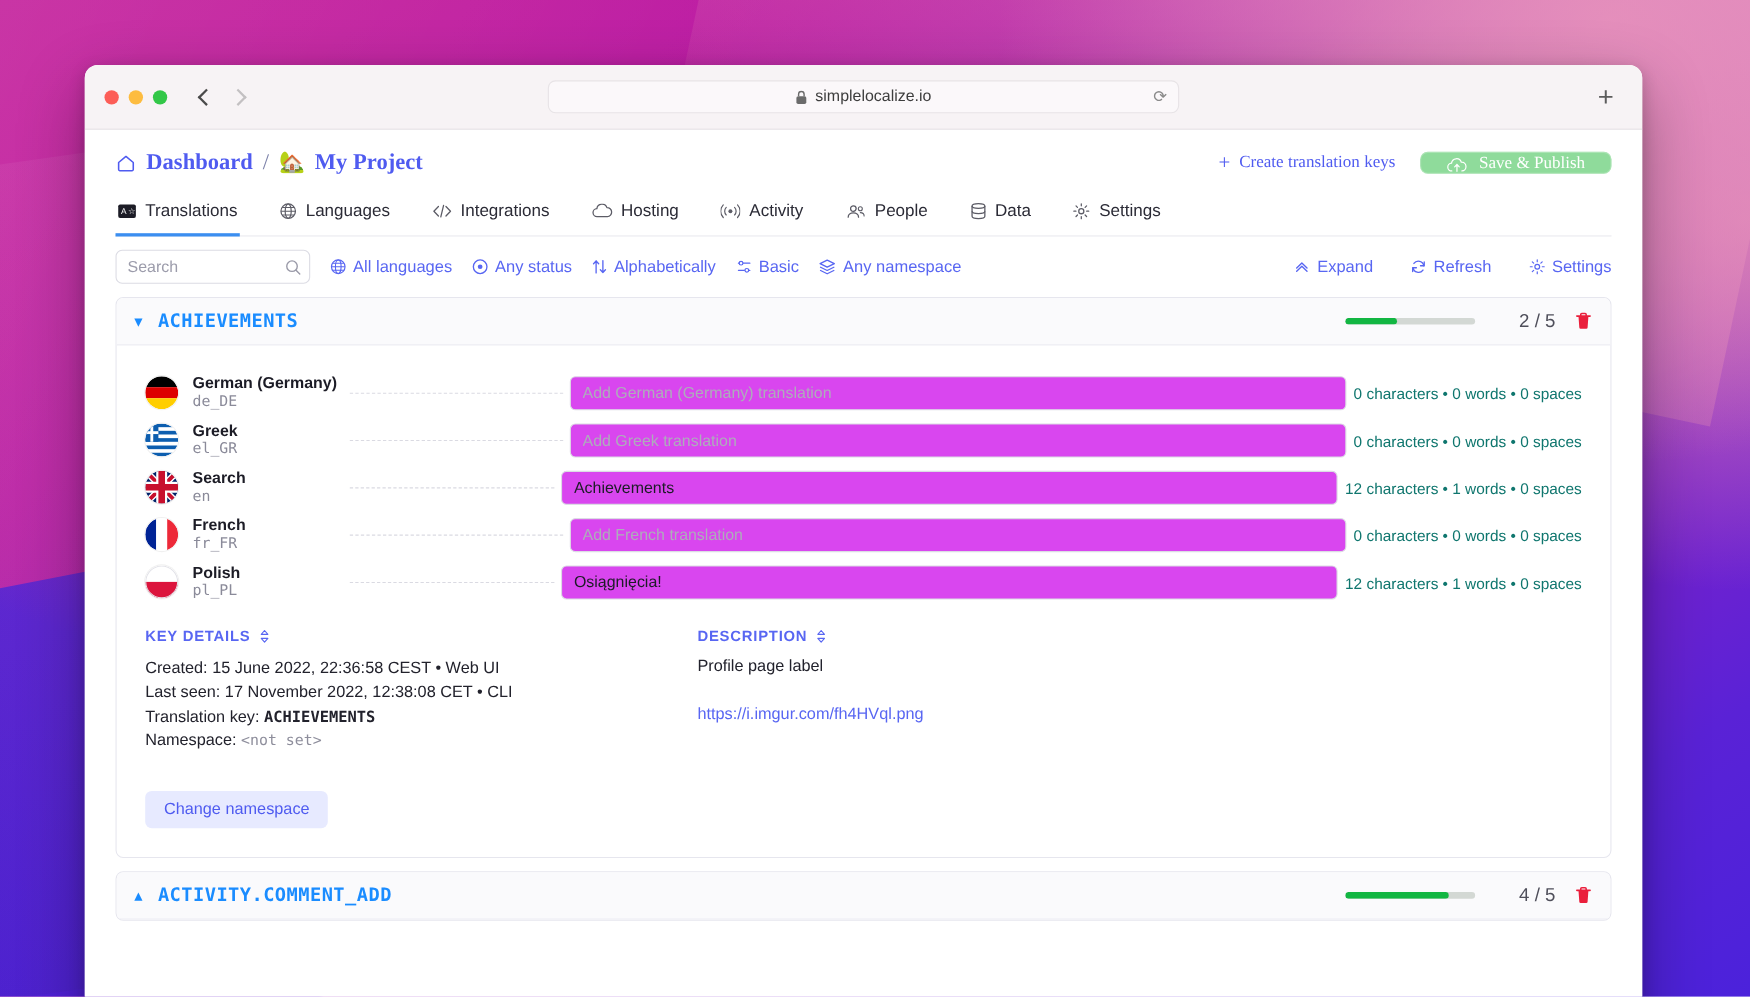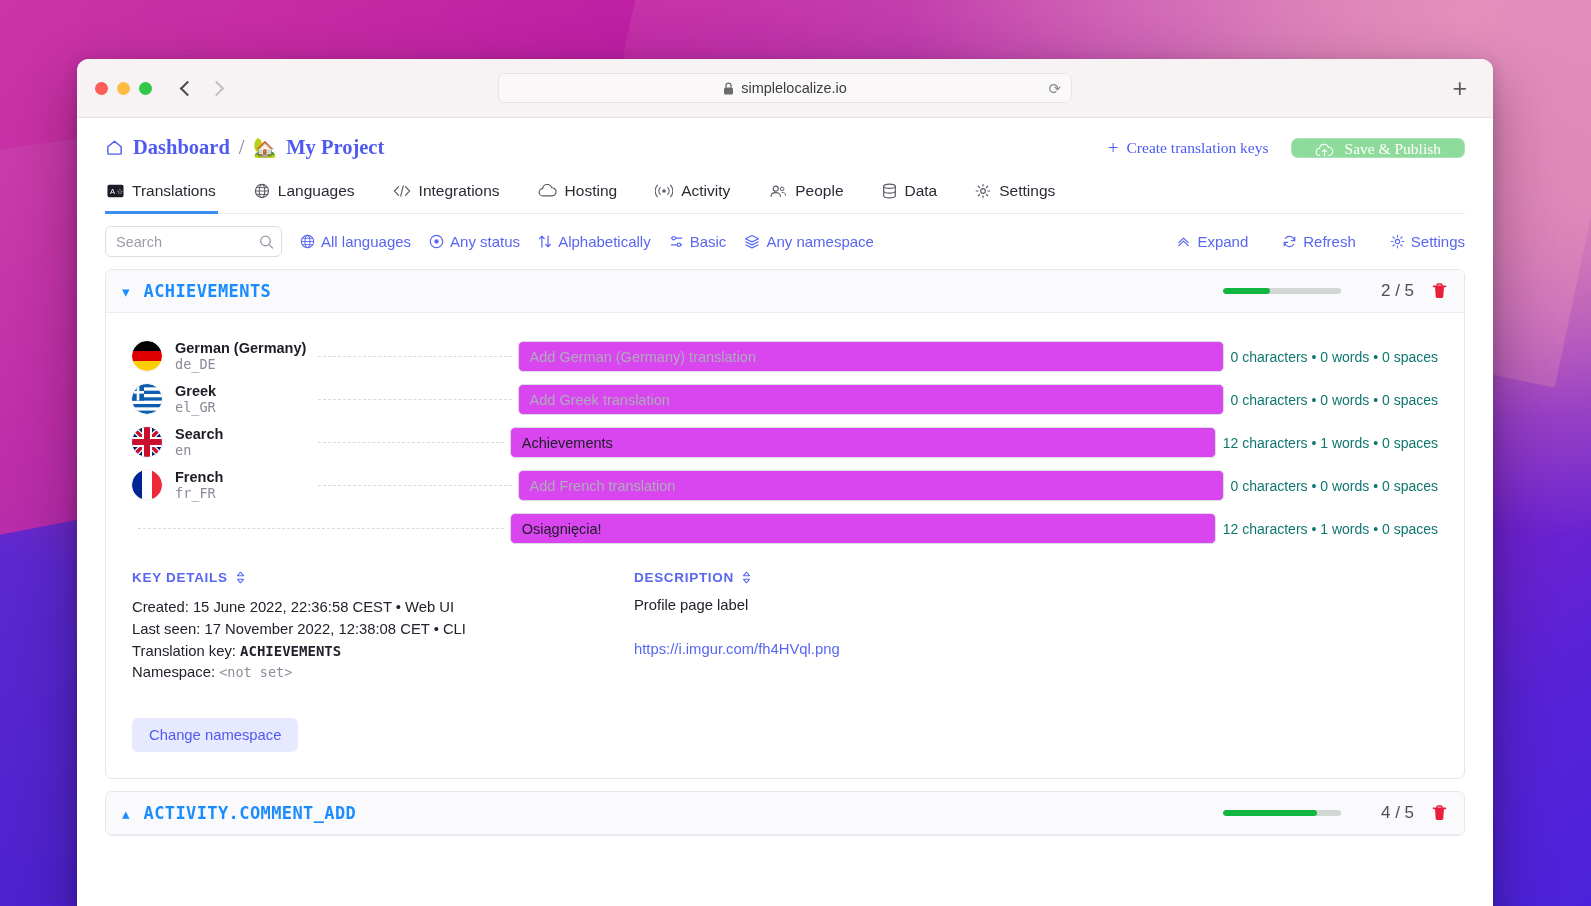--- a/index.html
+++ b/index.html
@@ -567,20 +567,38 @@
                 <div class="lang-name">French</div>
                 <div class="lang-code">fr_FR</div>
               </div>
             </div>
             <span class="dashline"></span>
             <input class="tr-input" type="text" placeholder="Add French translation" style="">
             <span class="counts">0 characters • 0 words • 0 spaces</span>
           </div>
 
           <div class="lang-row">
+            <div class="lang-cell">
+              <span class="flag">
+                <svg width="30" height="30" viewBox="0 0 30 30">
+                    <clipPath id="cpl">
+                      <circle cx="15" cy="15" r="15"></circle>
+                    </clipPath>
+                    <g clip-path="url(#cpl)">
+                      <rect width="30" height="15" fill="#fff"></rect>
+                      <rect y="15" width="30" height="15" fill="#DC143C"></rect>
+                    </g>
+                    <circle cx="15" cy="15" r="14.5" fill="none" stroke="#e2e2e8"></circle>
+                  </svg>
+              </span>
+              <div>
+                <div class="lang-name">Polish</div>
+                <div class="lang-code">pl_PL</div>
+              </div>
+            </div>
             <span class="dashline"></span>
             <input class="tr-input" type="text" value="Osiągnięcia!" style="">
             <span class="counts">12 characters • 1 words • 0 spaces</span>
           </div>
 
           <div class="details">
             <div class="col-left">
               <div class="sec-title">
                 <span>KEY DETAILS</span>
                 <span class="sorticon">

